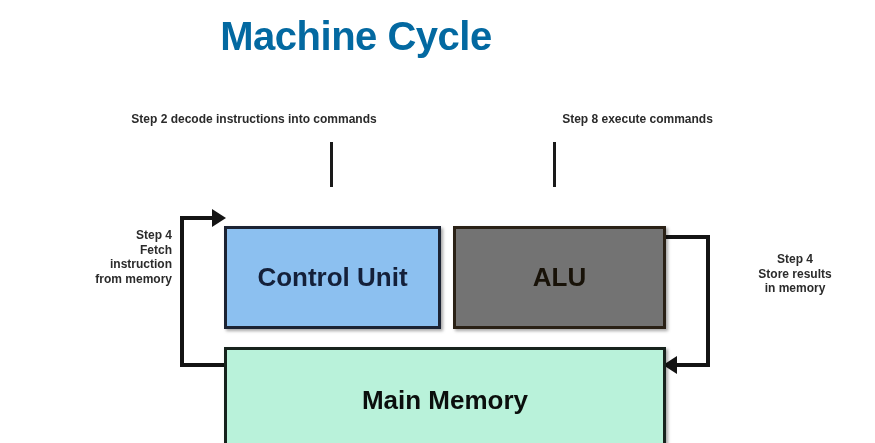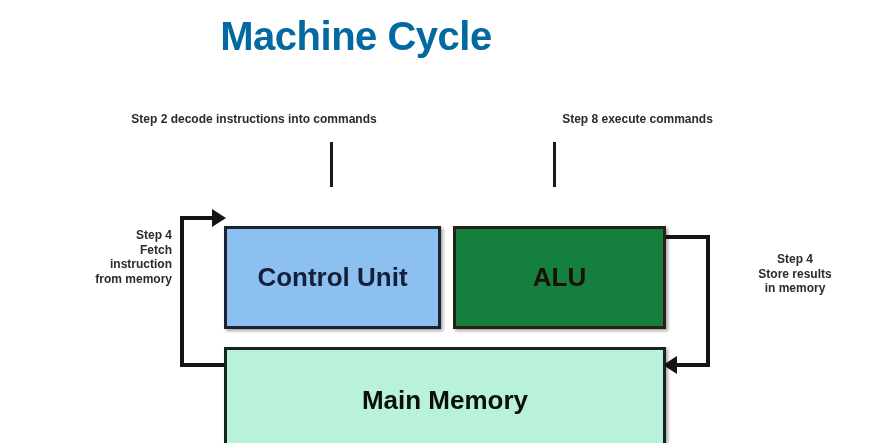--- a/index.html
+++ b/index.html
@@ -70,21 +70,21 @@
     margin-top: 40px;
   }
   #node-control-unit {
     left: 224px; top: 186px; width: 217px; height: 103px;
     background: #8cc0f0;
     border: 3px solid #1c2333;
     color: #14203a;
   }
   #node-alu {
     left: 453px; top: 186px; width: 213px; height: 103px;
-    background: #15803d;
+    background: #737373;
     border: 3px solid #2a2116;
     color: #181208;
   }
   #node-main-memory {
     left: 224px; top: 307px; width: 442px; height: 106px;
     background: #b9f2da;
     border: 3px solid #17231d;
     color: #0b0f0d;
   }
 

